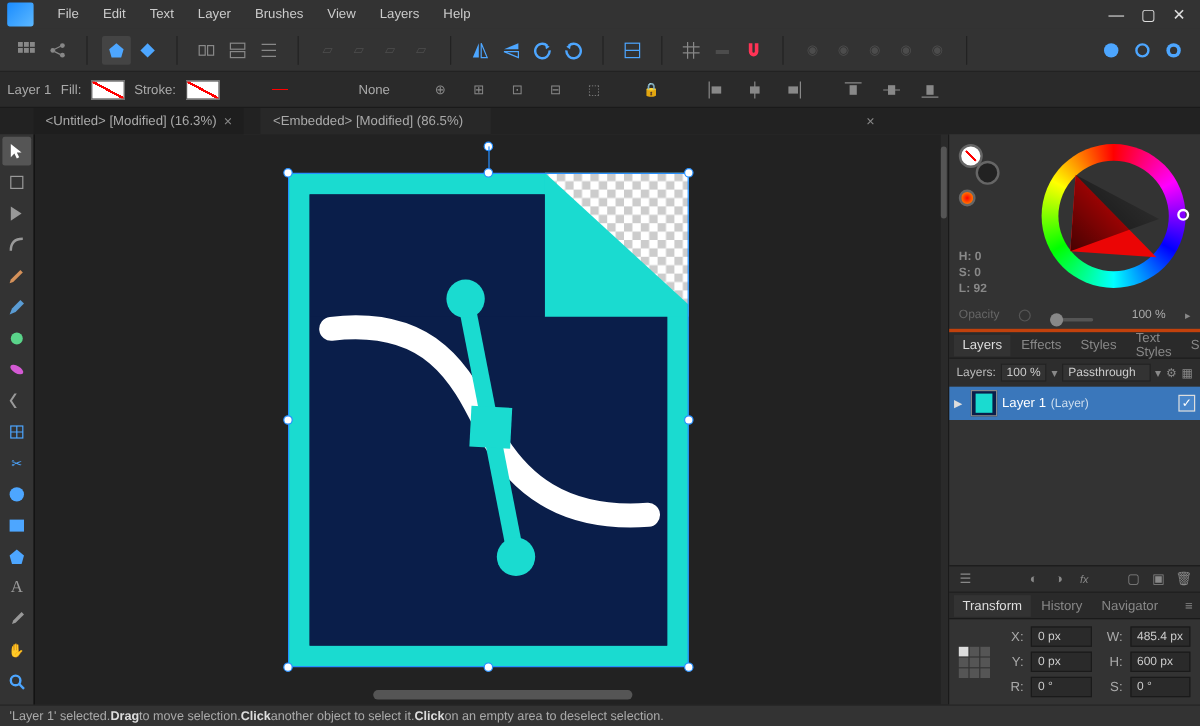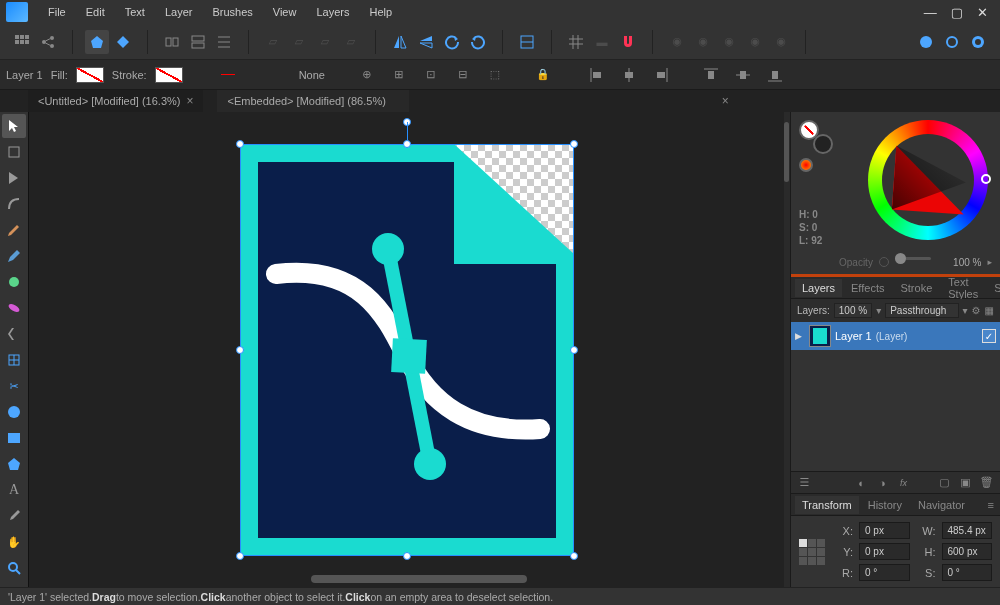--- a/index.html
+++ b/index.html
@@ -63,21 +63,21 @@
 .color-circles .c1.none::after { content:''; position:absolute; inset:2px; border-radius:50%; background: linear-gradient(to top right, transparent 44%, red 44%, red 56%, transparent 56%); }
 .color-circles .c2 { width: 20px; height: 20px; border-radius: 50%; background: #222; border: 2px solid #666; position: absolute; bottom:0; right:0; }
 .picker-mini { width: 14px; height:14px; border-radius:50%; background: radial-gradient(red,orange); border:2px solid #666; }
 .hsl-readout { font-size: 10px; color: #888; line-height: 1.3; font-weight: bold; }
 .color-wheel { width: 120px; height: 120px; position: relative; margin-left: auto; margin-right: 4px; }
 .wheel-ring { position:absolute; inset:0; border-radius:50%; background: conic-gradient(red,magenta,blue,cyan,lime,yellow,red); }
 .wheel-ring::after { content:''; position:absolute; inset:14px; border-radius:50%; background:#333; }
 .wheel-tri { position:absolute; left:26px; top:28px; width:0; height:0; border-left: 0 solid transparent; border-right: 72px solid transparent; border-bottom: 64px solid rgba(255,0,0,0.9); transform: rotate(4deg); filter: brightness(1); }
 .wheel-tri-overlay { position:absolute; left:26px; top:28px; width:72px; height:64px; background: linear-gradient(to bottom left, transparent, black); clip-path: polygon(0 0, 100% 50%, 0 100%); opacity:0.7; transform: rotate(4deg); }
 .wheel-cursor { position:absolute; width:10px; height:10px; border:2px solid white; border-radius:50%; right:-3px; top: 54px; }
-.opacity-row { display:flex; align-items:flex-start; padding: 2px 8px 6px; gap:6px;margin-left:40px; }
+.opacity-row { display:flex; align-items:flex-end; padding: 2px 8px 6px; gap:16px; }
 .opacity-label { font-size:10px; color:#666; }
 .opacity-slider { flex:1; height: 3px; background:#555; border-radius:2px; position:relative; }
 .opacity-slider .knob { position:absolute; left:0; top:-4px; width:11px; height:11px; border-radius:50%; background:#888; }
 .opacity-val { width: 44px; font-size:10px; color:#aaa; text-align:right; }
 .opacity-noise { width:10px; height:10px; border:1px solid #555; border-radius:50%; }
 
 .layers-panel { border-top: 3px solid #c2410c; flex: 1; display: flex; flex-direction: column; }
 .layer-opts { display:flex; align-items:center; padding: 4px 6px; gap:4px; background: #2d2d2d; font-size: 10px; }
 .layer-opts select, .layer-opts .dd { background:#333; border:1px solid #222; color:#ccc; font-size:10px; padding: 1px 4px; }
 .layer-list { flex:1; overflow:auto; }
@@ -509,21 +509,21 @@
           <div class="knob"></div>
         </div>
       <span class="opacity-val">100 %</span>
       <span style="color:#888; font-size:9px">▸</span>
     </div>
 
     <div class="layers-panel">
       <div class="panel-tabs">
         <div class="panel-tab active">Layers</div>
         <div class="panel-tab">Effects</div>
-        <div class="panel-tab">Stroke</div>
+        <div class="panel-tab">Styles</div>
         <div class="panel-tab">Text Styles</div>
         <div class="panel-tab">Stock</div>
 
       </div>
       <div class="layer-opts">
         <span>Layers:</span>
         <span class="dd">100 %</span>
         <span style="color:#888">▾</span>
         <span class="dd" style="flex:1">Passthrough</span>
         <span style="color:#888">▾</span>

